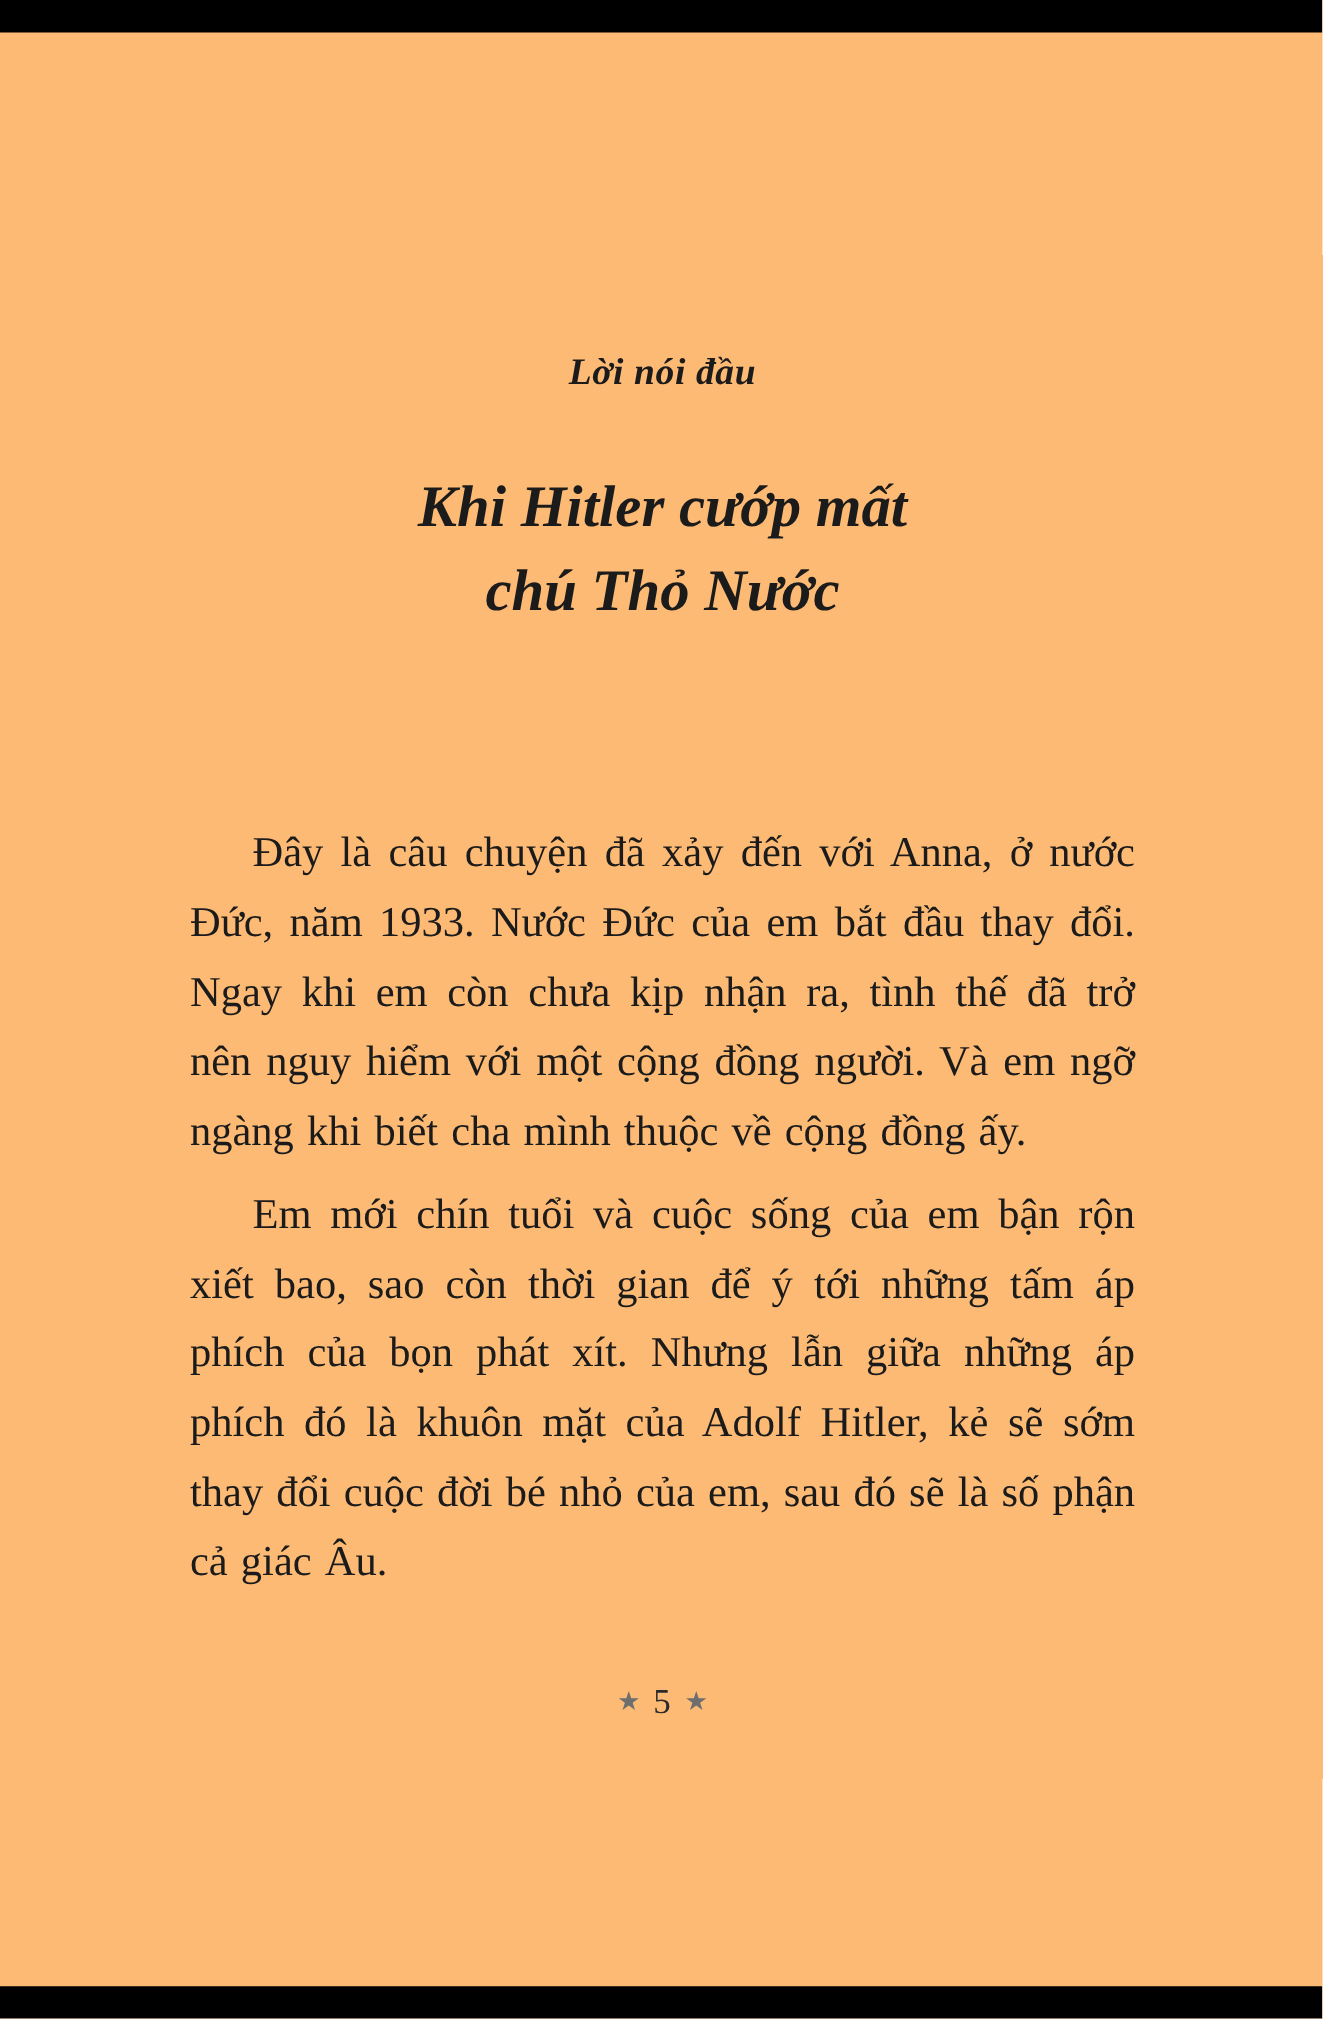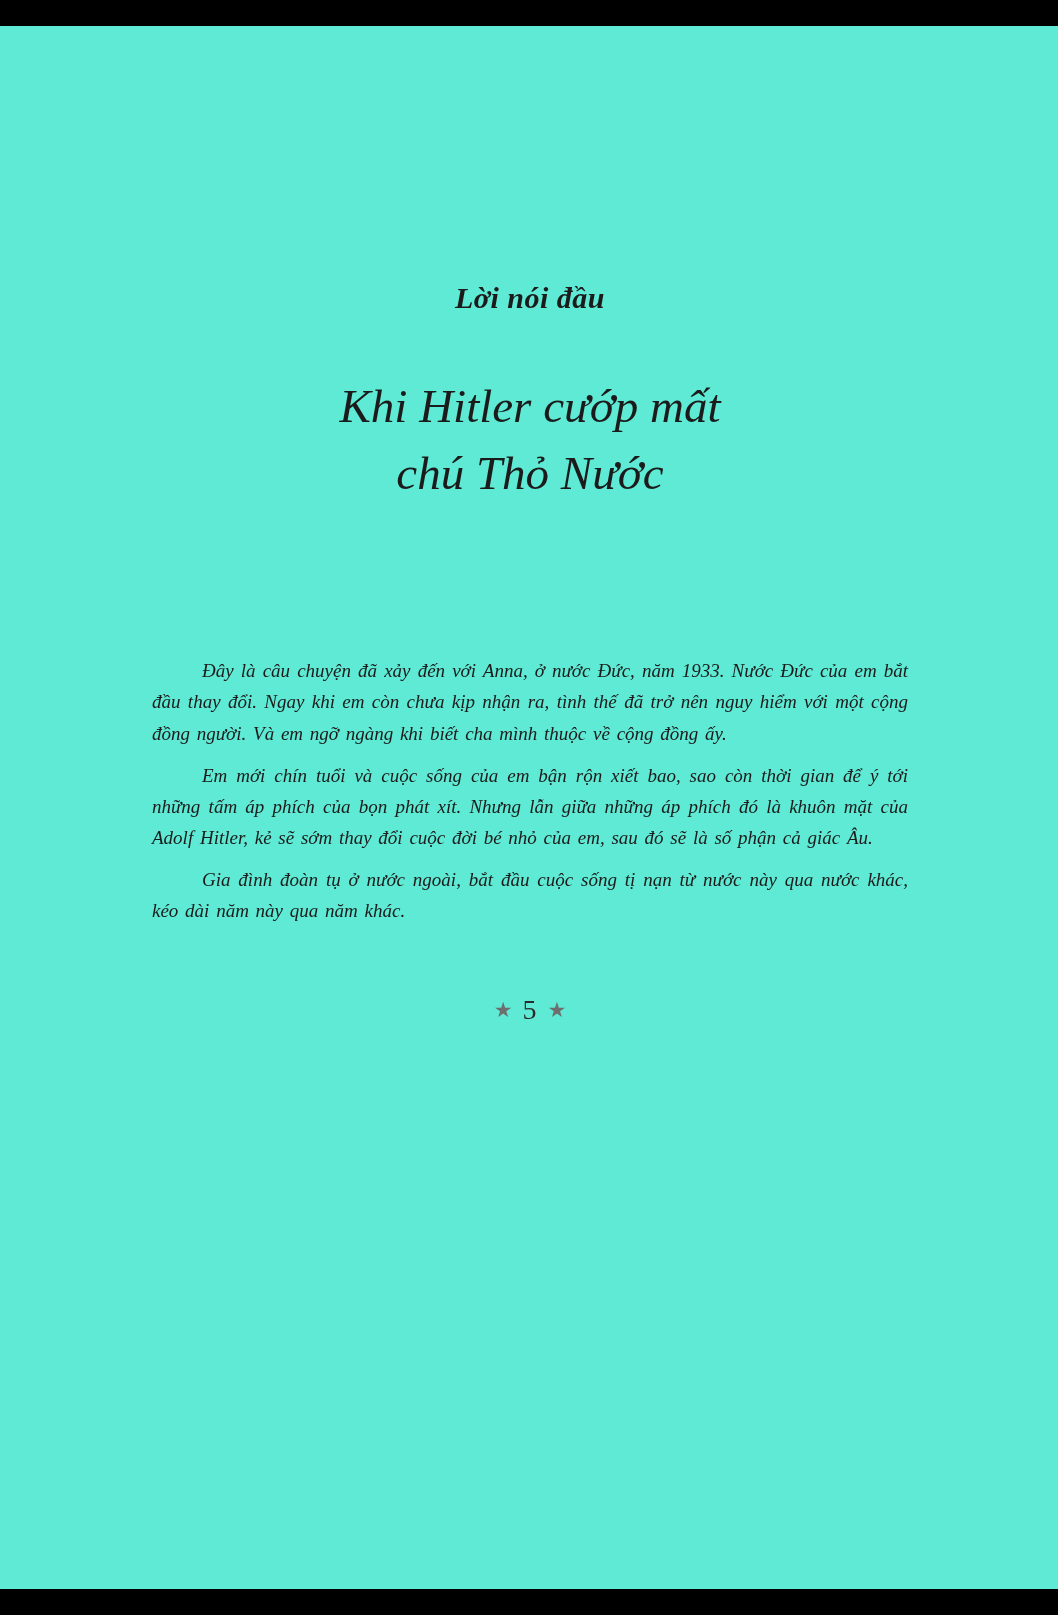--- a/index.html
+++ b/index.html
@@ -4,21 +4,21 @@
 <style>
   html, body {
     margin: 0;
     padding: 0;
     background: #ffffff;
   }
   .page {
     position: relative;
     width: 1058px;
     height: 1615px;
-    background: #5eead4;
+    background: #fdba74;
     overflow: hidden;
     font-family: "Liberation Serif", "DejaVu Serif", serif;
     color: #1b1b1b;
   }
   .border-bar {
     position: absolute;
     left: 0;
     width: 100%;
     height: 26px;
     background: #000000;
@@ -42,28 +42,27 @@
     font-weight: bold;
     font-style: italic;
     letter-spacing: 0.5px;
     margin: 0 0 58px 0;
   }
 
   .book-title {
     text-align: center;
     font-size: 47px;
     font-style: italic;
-    font-weight: normal;
+    font-weight: bold;
     line-height: 1.43;
     margin: 0 0 148px 0;
   }
 
   .body-text p {
-    font-size: 19px;
-    font-style: italic;
+    font-size: 34px;
     line-height: 1.635;
     text-align: justify;
     text-indent: 50px;
     margin: 0 0 11px 0;
     word-spacing: 2px;
   }
 
   .page-footer {
     margin-top: 68px;
     text-align: center;
@@ -93,21 +92,20 @@
     <h2 class="section-heading">Lời nói đầu</h2>
 
     <h1 class="book-title">
       <span>Khi Hitler cướp mất</span><br>
       <span>chú Thỏ Nước</span>
     </h1>
 
     <div class="body-text">
       <p>Đây là câu chuyện đã xảy đến với Anna, ở nước Đức, năm 1933. Nước Đức của em bắt đầu thay đổi. Ngay khi em còn chưa kịp nhận ra, tình thế đã trở nên nguy hiểm với một cộng đồng người. Và em ngỡ ngàng khi biết cha mình thuộc về cộng đồng ấy.</p>
       <p>Em mới chín tuổi và cuộc sống của em bận rộn xiết bao, sao còn thời gian để ý tới những tấm áp phích của bọn phát xít. Nhưng lẫn giữa những áp phích đó là khuôn mặt của Adolf Hitler, kẻ sẽ sớm thay đổi cuộc đời bé nhỏ của em, sau đó sẽ là số phận cả giác Âu.</p>
-      <p>Gia đình đoàn tụ ở nước ngoài, bắt đầu cuộc sống tị nạn từ nước này qua nước khác, kéo dài năm này qua năm khác.</p>
     </div>
 
     <div class="page-footer">
       <span class="star">★</span><span class="page-number">5</span><span class="star">★</span>
     </div>
 
   </div>
 
   <div class="border-bar bottom"></div>
 

